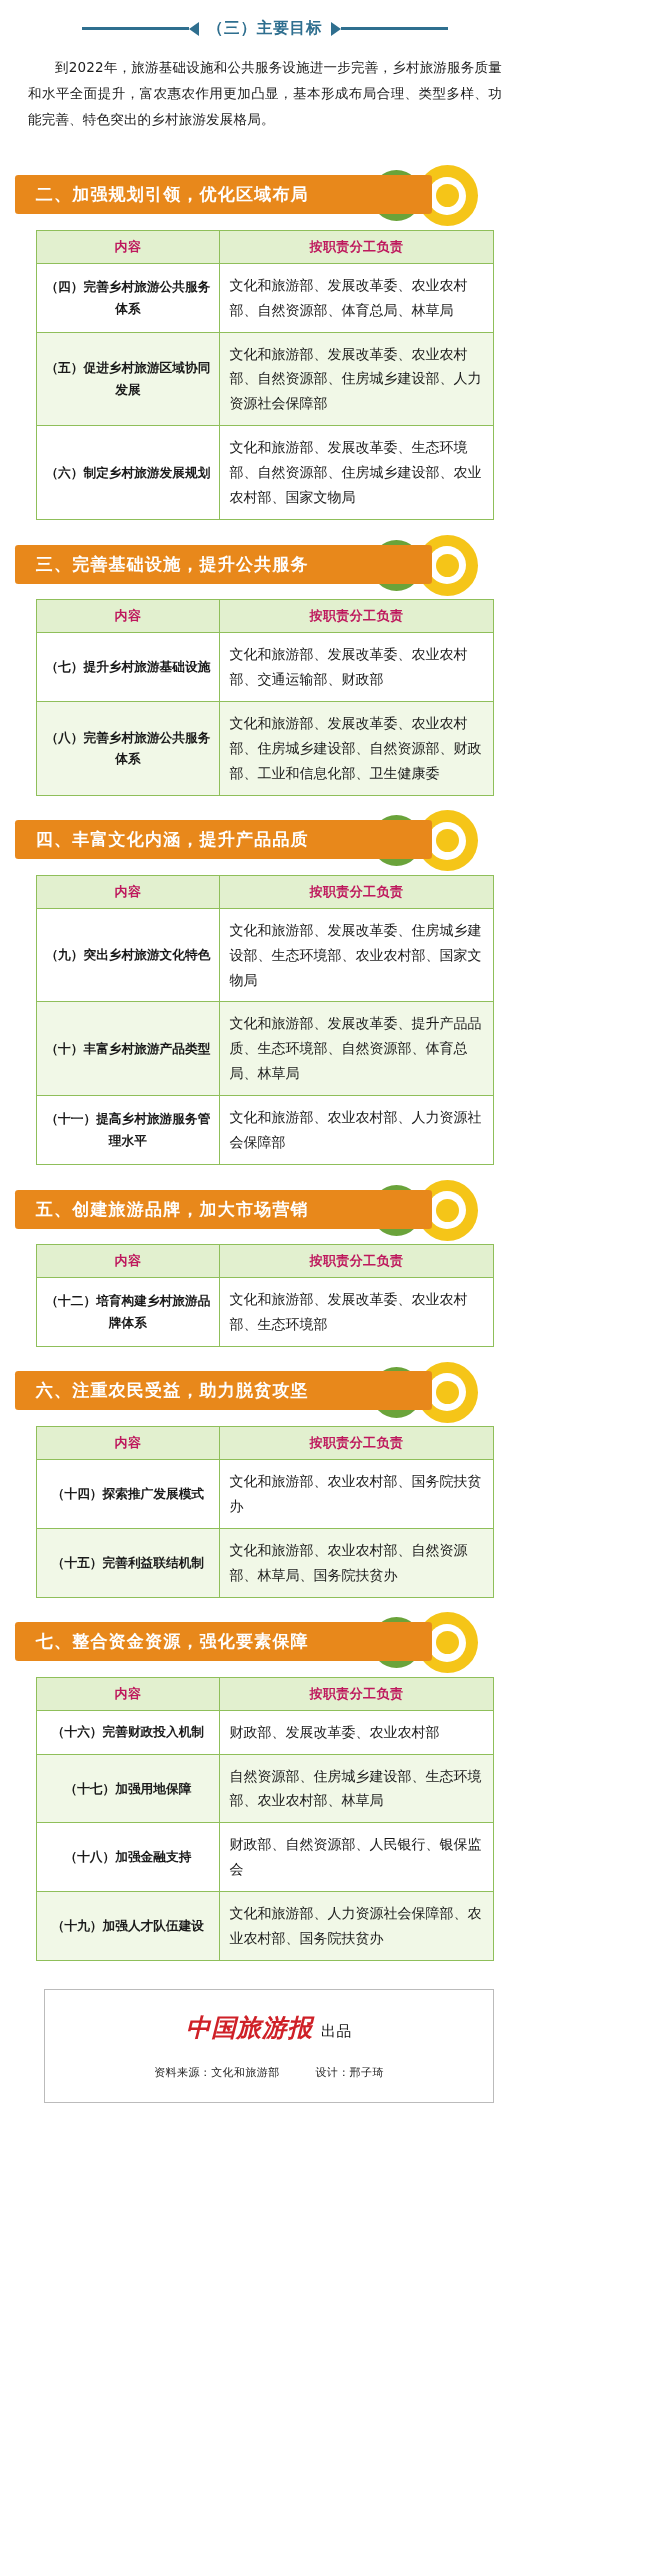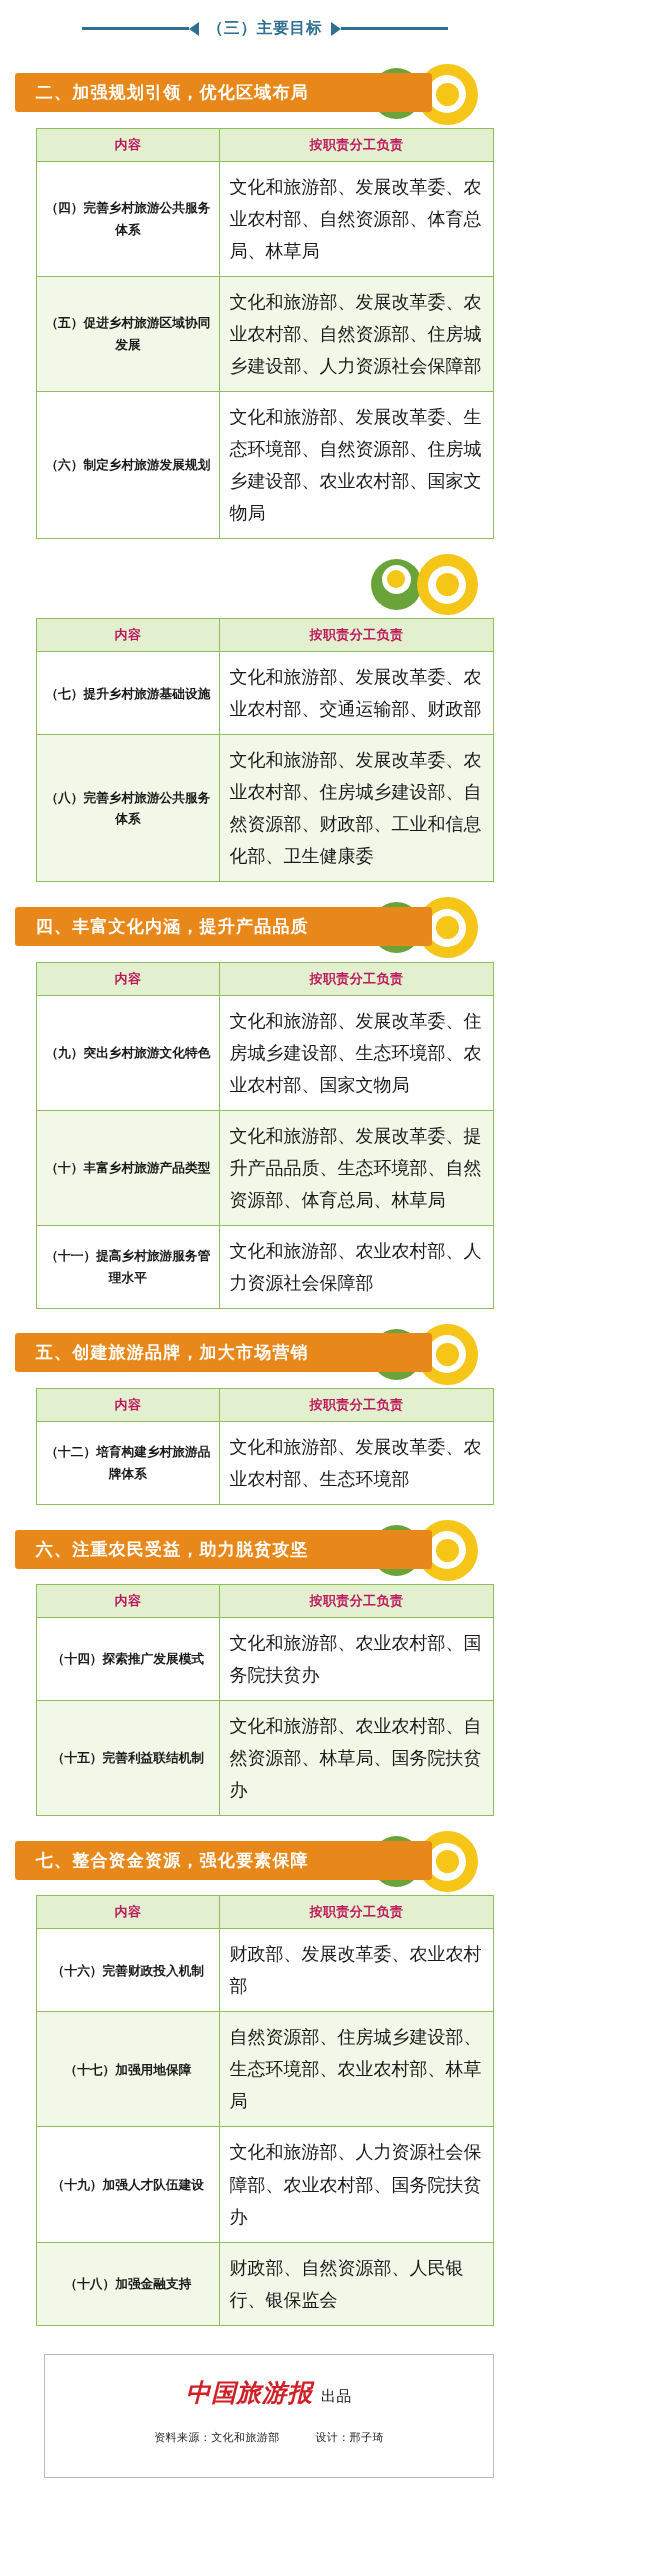--- a/index.html
+++ b/index.html
@@ -158,32 +158,32 @@
   col.c2 { width: 60%; }
   td.topic {
     text-align: center;
     font-size: 12.7px;
     padding: 9px 6.6px;
     line-height: 1.7;
     font-weight: bold;
   }
   td.resp {
     text-align: left;
-    font-size: 18px;
+    font-size: 14px;
     padding: 9px 9.8px;
     line-height: 1.78;
   }
   tbody tr:nth-child(even) td { background: #f1f8e7; }
   tbody tr:nth-child(odd) td { background: #ffffff; }
 
   
   .footer {
     margin: 28px 36px 0 44px;
     border: 0.8px solid #bbbbbb;
-    padding: 21px 0 32px 0;
+    padding: 21px 0 22px 0;
     text-align: center;
   }
   .logo-row {
     display: flex;
     align-items: baseline;
     justify-content: center;
     gap: 8.2px;
   }
   .logo-cn {
     font-family: "DejaVu Serif", "Liberation Serif", serif;
@@ -214,20 +214,21 @@
   <div class="ribbon-wrap">
     <div class="ribbon">
       <div class="ribbon-bar"></div>
       <div class="ribbon-arrow-l"></div>
       <div class="ribbon-text">（三）主要目标</div>
       <div class="ribbon-arrow-r"></div>
       <div class="ribbon-bar"></div>
     </div>
   </div>
 
+  <div class="intro">到2022年，旅游基础设施和公共服务设施进一步完善，乡村旅游服务质量和水平全面提升，富农惠农作用更加凸显，基本形成布局合理、类型多样、功能完善、特色突出的乡村旅游发展格局。</div>
 
   <div id="sections-root">
       <div class="section">
         <div class="banner-row">
           <div class="rings">
             <div class="ring ring-a"></div>
             <div class="ring-a-in"></div>
             <div class="ring-a-core"></div>
             <div class="ring ring-b"></div>
             <div class="ring-b-in"></div>
@@ -269,20 +270,23 @@
       <div class="section">
         <div class="banner-row">
           <div class="rings">
             <div class="ring ring-a"></div>
             <div class="ring-a-in"></div>
             <div class="ring-a-core"></div>
             <div class="ring ring-b"></div>
             <div class="ring-b-in"></div>
             <div class="ring-b-core"></div>
           </div>
+          <div class="banner">
+            <span class="banner-text">三、完善基础设施，提升公共服务</span>
+          </div>
         </div>
         <div class="tbl-wrap">
           <table class="t">
             <colgroup>
               <col class="c1">
               <col class="c2">
             </colgroup>
             <thead>
               <tr>
                 <th>内容</th>
@@ -448,26 +452,26 @@
             <tbody>
               <tr>
                 <td class="topic">（十六）完善财政投入机制</td>
                 <td class="resp">财政部、发展改革委、农业农村部</td>
               </tr>
               <tr>
                 <td class="topic">（十七）加强用地保障</td>
                 <td class="resp">自然资源部、住房城乡建设部、生态环境部、农业农村部、林草局</td>
               </tr>
               <tr>
+                <td class="topic">（十八）加强金融支持</td>
+                <td class="resp">财政部、自然资源部、人民银行、银保监会</td>
+              </tr>
+              <tr>
                 <td class="topic">（十九）加强人才队伍建设</td>
                 <td class="resp">文化和旅游部、人力资源社会保障部、农业农村部、国务院扶贫办</td>
-              </tr>
-              <tr>
-                <td class="topic">（十八）加强金融支持</td>
-                <td class="resp">财政部、自然资源部、人民银行、银保监会</td>
               </tr>
             </tbody>
           </table>
         </div>
       </div>
     </div>
 
   <div class="footer">
     <div class="logo-row">
       <span class="logo-cn">中国旅游报</span>

